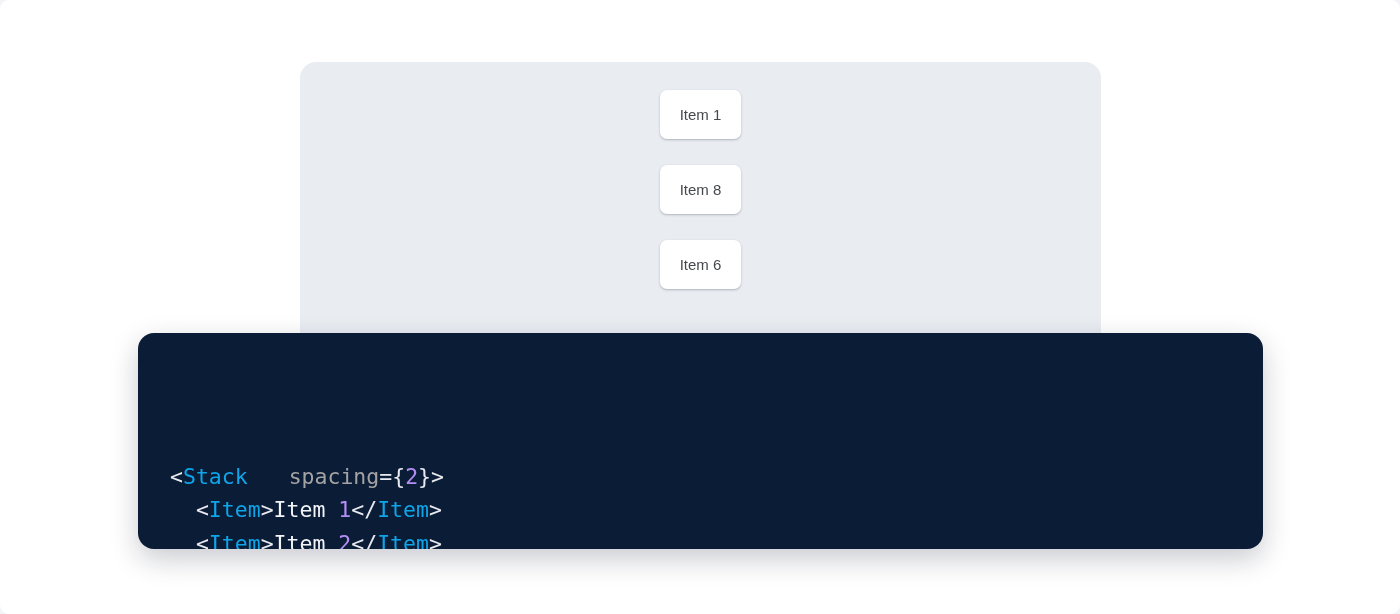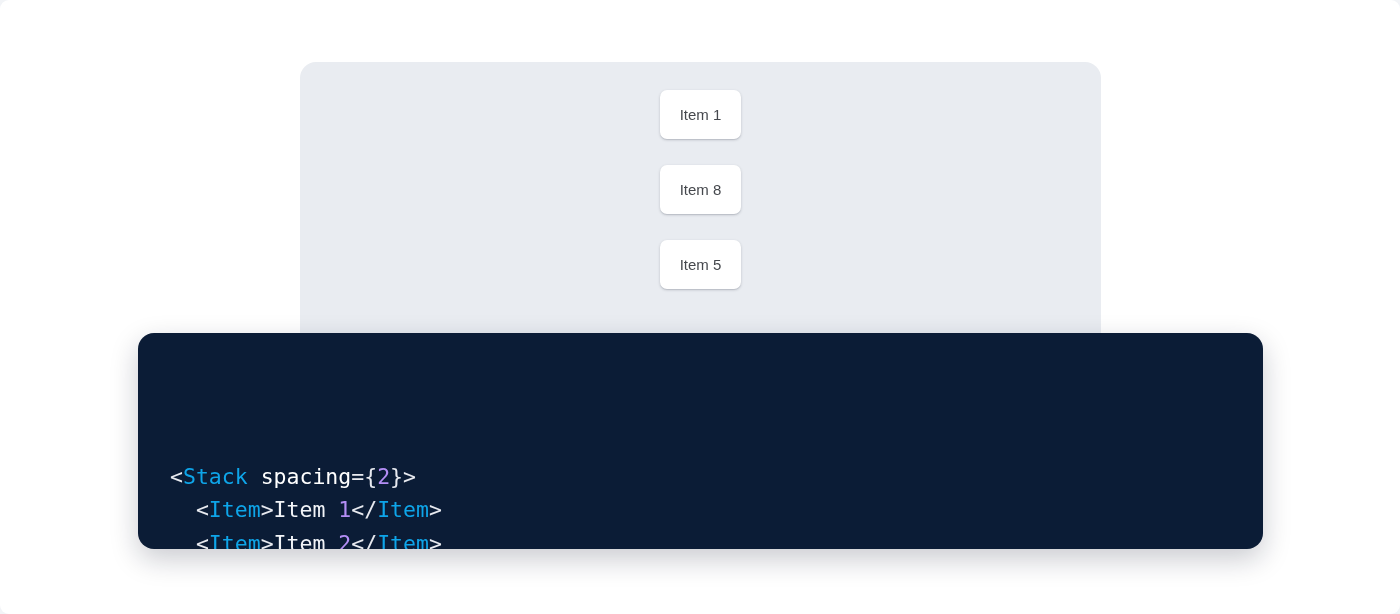--- a/index.html
+++ b/index.html
@@ -80,40 +80,40 @@
     font-family: "DejaVu Sans Mono", "Liberation Mono", monospace;
     font-size: 21.5px;
     line-height: 33.6px;
     color: #e8eaf0;
     white-space: pre;
     letter-spacing: 0px;
   }
 
   .tok-punct  { color: #e8eaf0; }
   .tok-tag    { color: #0ea5e9; }
-  .tok-attr   { color: #ffffff; }
+  .tok-attr   { color: #a3a3a3; margin-left: 28px; }
   .tok-num    { color: #b48ef5; }
   .tok-text   { color: #f2f4f8; }
 </style>
 </head>
 <body>
 
 <div id="page-card">
 
   <div id="preview-panel">
     <div id="stack">
 
     <div class="item-card">
           <span>Item 1</span>
         </div>
         <div class="item-card">
           <span>Item 8</span>
         </div>
         <div class="item-card">
-          <span>Item 5</span>
+          <span>Item 6</span>
         </div>
       </div>
   </div>
 
   <div id="code-block">
     <div id="code-pre">
       
     <div><span class="tok-punct">&lt;</span><span class="tok-tag">Stack</span><span class="tok-punct"> </span><span class="tok-attr">spacing</span><span class="tok-punct">={</span><span class="tok-num">2</span><span class="tok-punct">}&gt;</span></div><div><span>  </span><span class="tok-punct">&lt;</span><span class="tok-tag">Item</span><span class="tok-punct">&gt;</span><span class="tok-text">Item </span><span class="tok-num">1</span><span class="tok-punct">&lt;/</span><span class="tok-tag">Item</span><span class="tok-punct">&gt;</span></div><div><span>  </span><span class="tok-punct">&lt;</span><span class="tok-tag">Item</span><span class="tok-punct">&gt;</span><span class="tok-text">Item </span><span class="tok-num">2</span><span class="tok-punct">&lt;/</span><span class="tok-tag">Item</span><span class="tok-punct">&gt;</span></div></div>
   </div>
 

